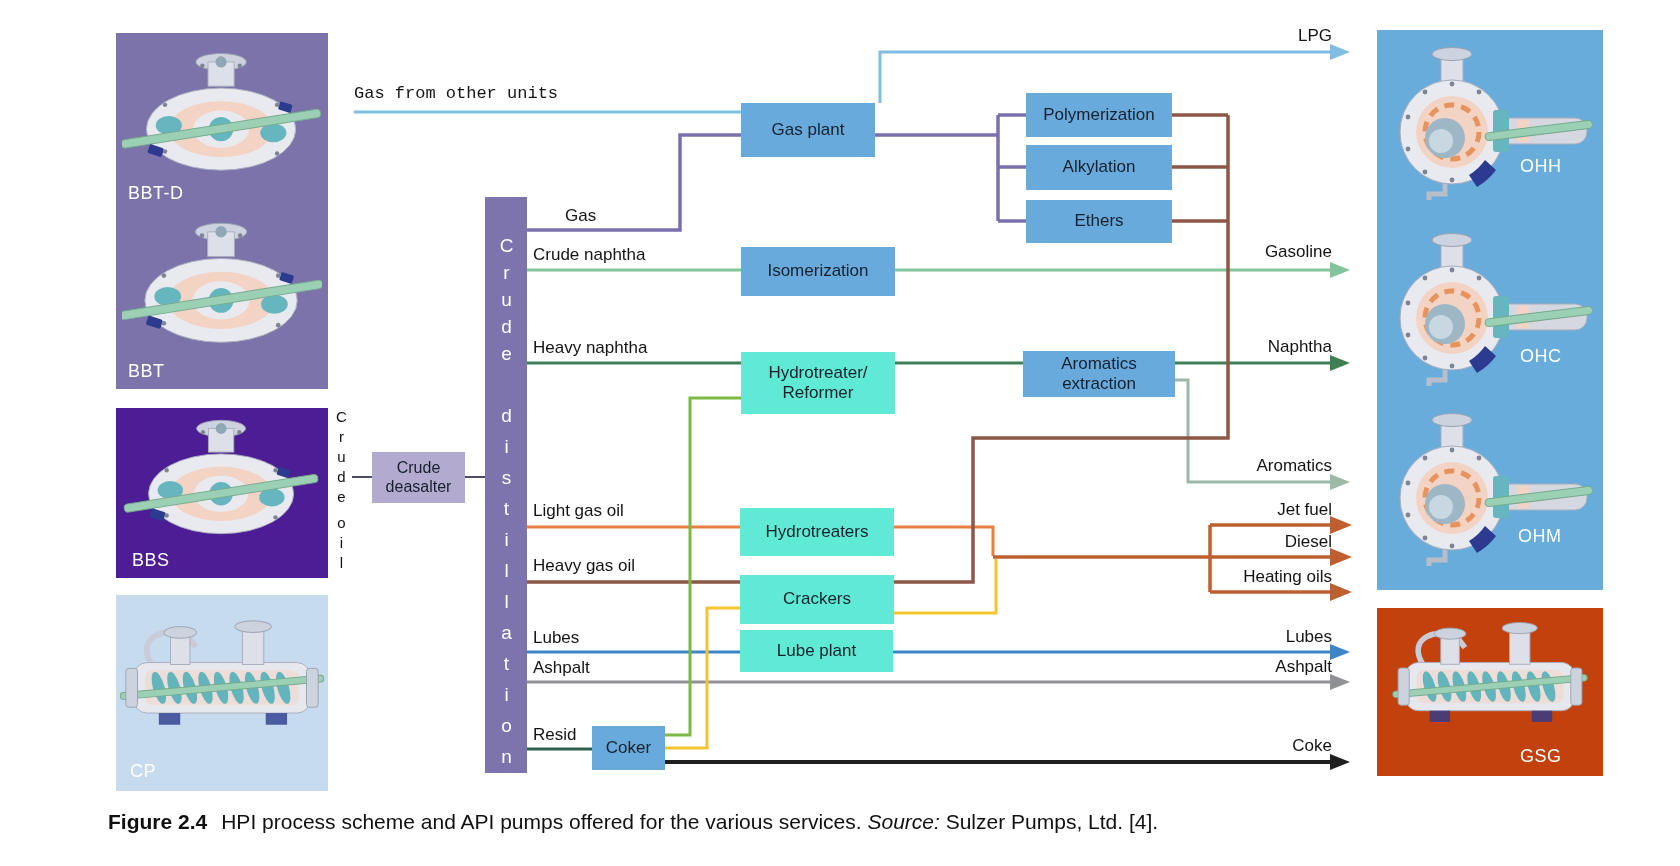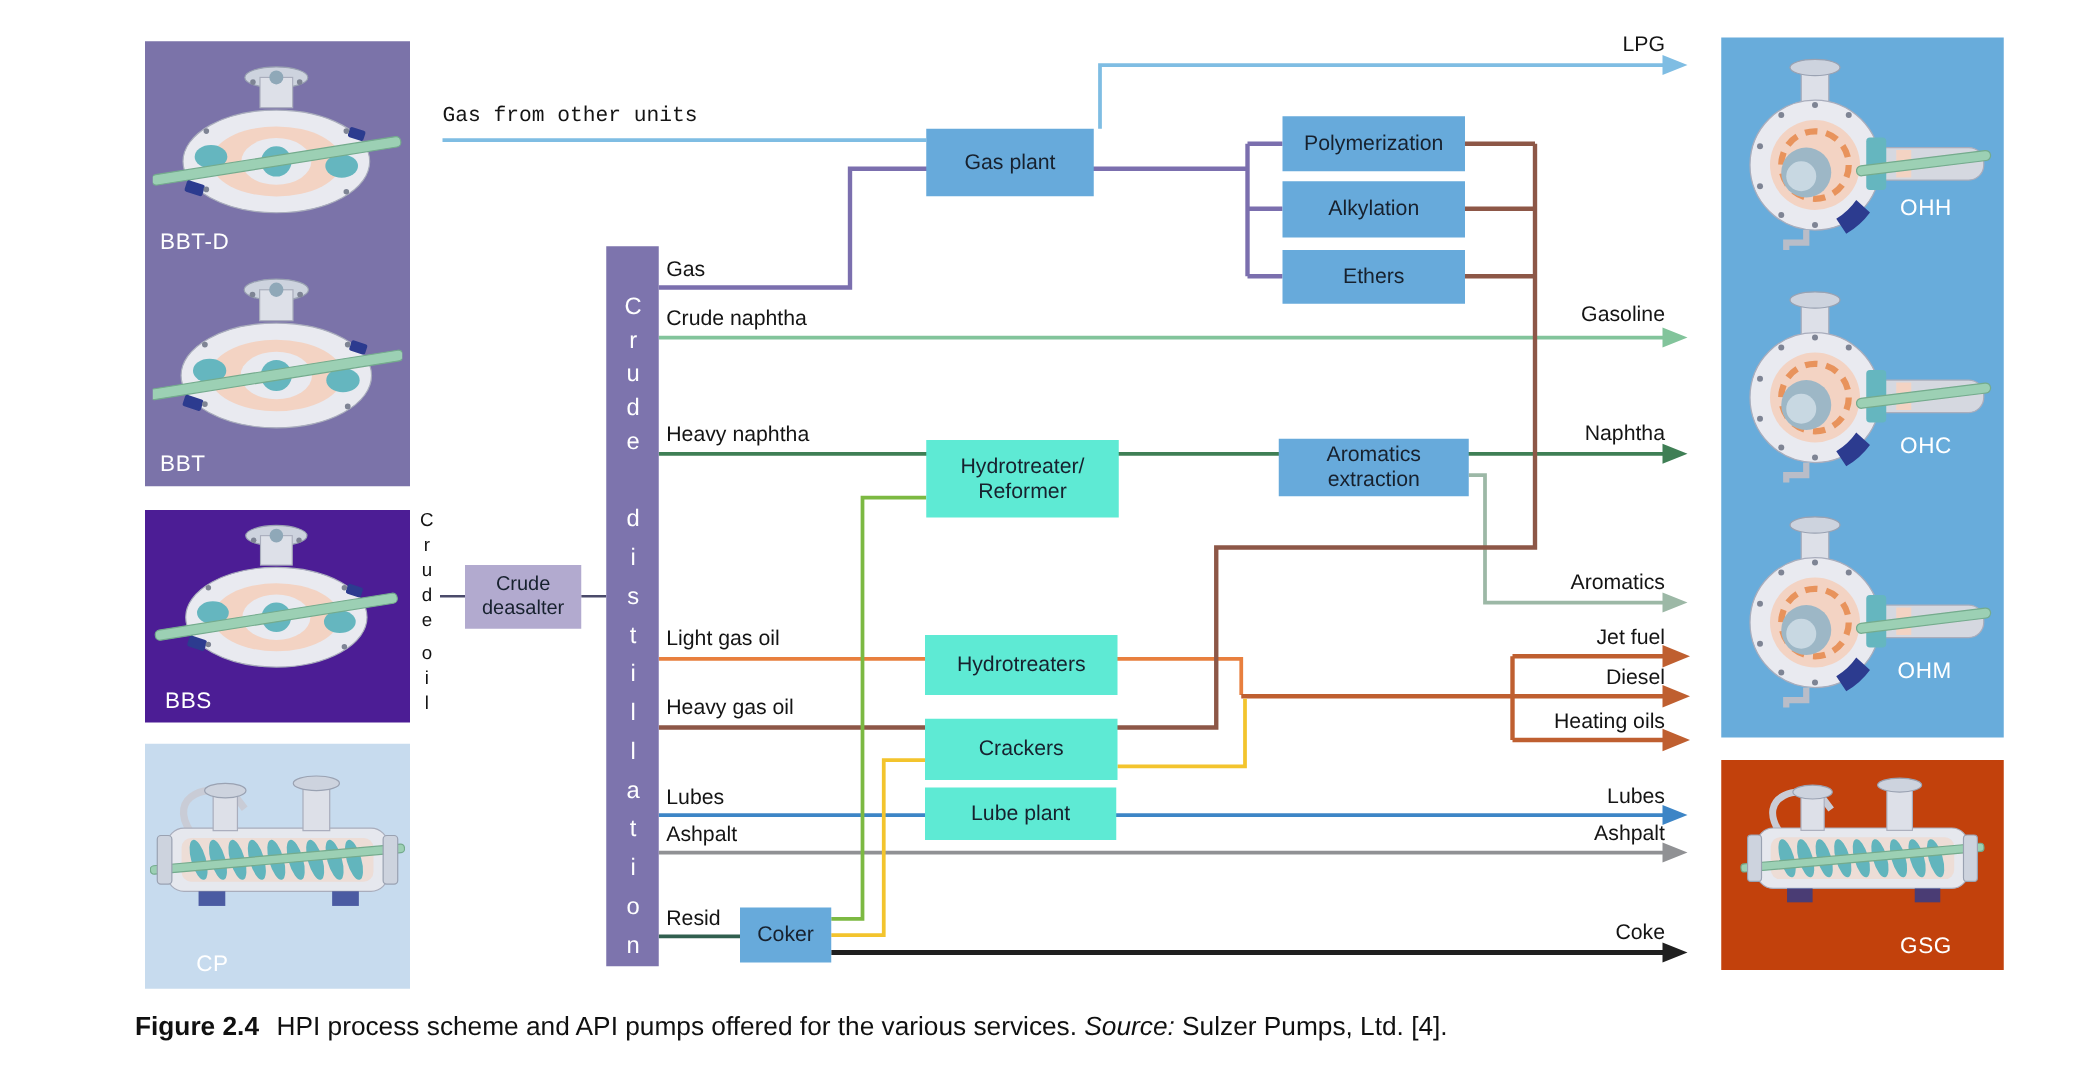--- a/index.html
+++ b/index.html
@@ -164,21 +164,21 @@
     <svg style="left:4px;top:6px;" width="204" height="136">
         <use href="#pump-bb"></use>
       </svg>
     <div class="pump-label" style="left:16px;top:142px;">BBS</div>
   </div>
 
   <div class="panel" style="left:116px;top:595px;width:212px;height:196px;background:#c7dbee;">
     <svg style="left:4px;top:16px;" width="204" height="142">
         <use href="#pump-ms"></use>
       </svg>
-    <div class="pump-label" style="left:14px;top:166px;margin-left:27px;">CP</div>
+    <div class="pump-label" style="left:14px;top:166px;">CP</div>
   </div>
 
   <div class="panel" style="left:1377px;top:30px;width:226px;height:560px;background:#68acdb;">
     <svg style="left:8px;top:12px;" width="210" height="160">
         <use href="#pump-oh"></use>
       </svg>
     <div class="pump-label" style="left:143px;top:126px;">OHH</div>
     <svg style="left:8px;top:198px;" width="210" height="160">
         <use href="#pump-oh"></use>
       </svg>
@@ -214,20 +214,23 @@
   </div>
   <div class="box box-med" style="left:1026px;top:93px;width:146px;height:44px;">
     <span>Polymerization</span>
   </div>
   <div class="box box-med" style="left:1026px;top:145px;width:146px;height:45px;">
     <span>Alkylation</span>
   </div>
   <div class="box box-med" style="left:1026px;top:200px;width:146px;height:43px;">
     <span>Ethers</span>
   </div>
+  <div class="box box-med" style="left:741px;top:247px;width:154px;height:49px;">
+    <span>Isomerization</span>
+  </div>
   <div class="box box-light" style="left:741px;top:352px;width:154px;height:62px;">
     <span>Hydrotreater/</span>
     <span>Reformer</span>
   </div>
   <div class="box box-med" style="left:1023px;top:351px;width:152px;height:46px;">
     <span>Aromatics</span>
     <span>extraction</span>
   </div>
   <div class="box box-light" style="left:740px;top:508px;width:154px;height:48px;">
     <span>Hydrotreaters</span>
@@ -236,21 +239,21 @@
     <span>Crackers</span>
   </div>
   <div class="box box-light" style="left:740px;top:630px;width:153px;height:42px;">
     <span>Lube plant</span>
   </div>
   <div class="box box-med" style="left:592px;top:726px;width:73px;height:44px;">
     <span>Coker</span>
   </div>
 
   <div class="lbl-free" style="left:354px;top:84px;font-family:Liberation Mono, monospace;">Gas from other units</div>
-  <div class="lbl" style="top:206px;">Gas</div>
+  <div class="lbl" style="top:206px;margin-left:32px;">Gas</div>
   <div class="lbl" style="top:245px;">Crude naphtha</div>
   <div class="lbl" style="top:338px;">Heavy naphtha</div>
   <div class="lbl" style="top:501px;">Light gas oil</div>
   <div class="lbl" style="top:556px;">Heavy gas oil</div>
   <div class="lbl" style="top:628px;">Lubes</div>
   <div class="lbl" style="top:658px;">Ashpalt</div>
   <div class="lbl" style="top:725px;">Resid</div>
 
   <div class="lbl-r" style="top:26px;">LPG</div>
   <div class="lbl-r" style="top:242px;">Gasoline</div>

